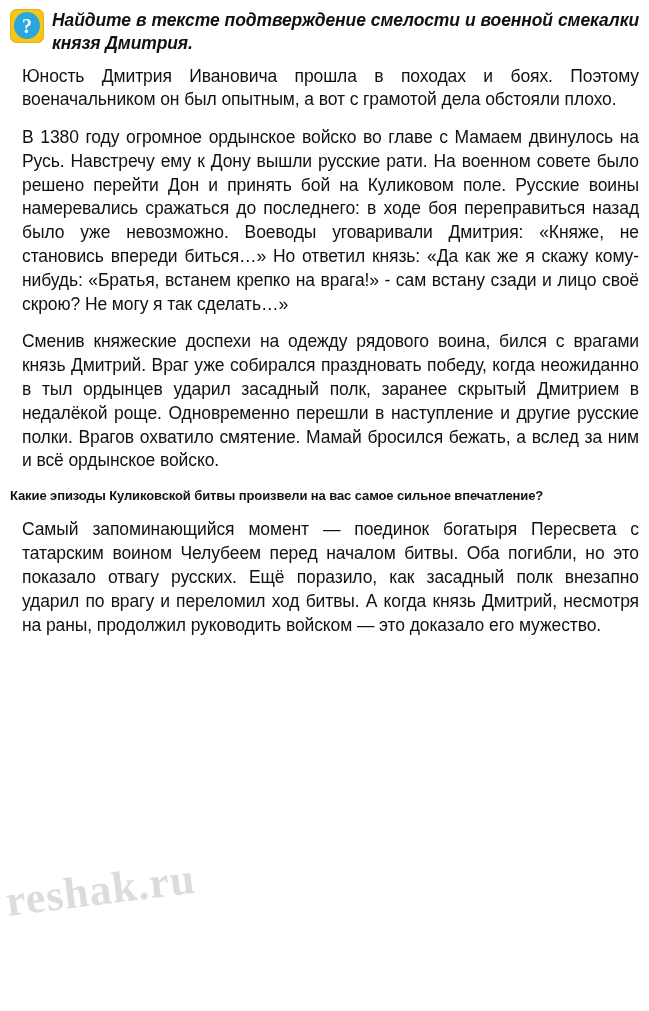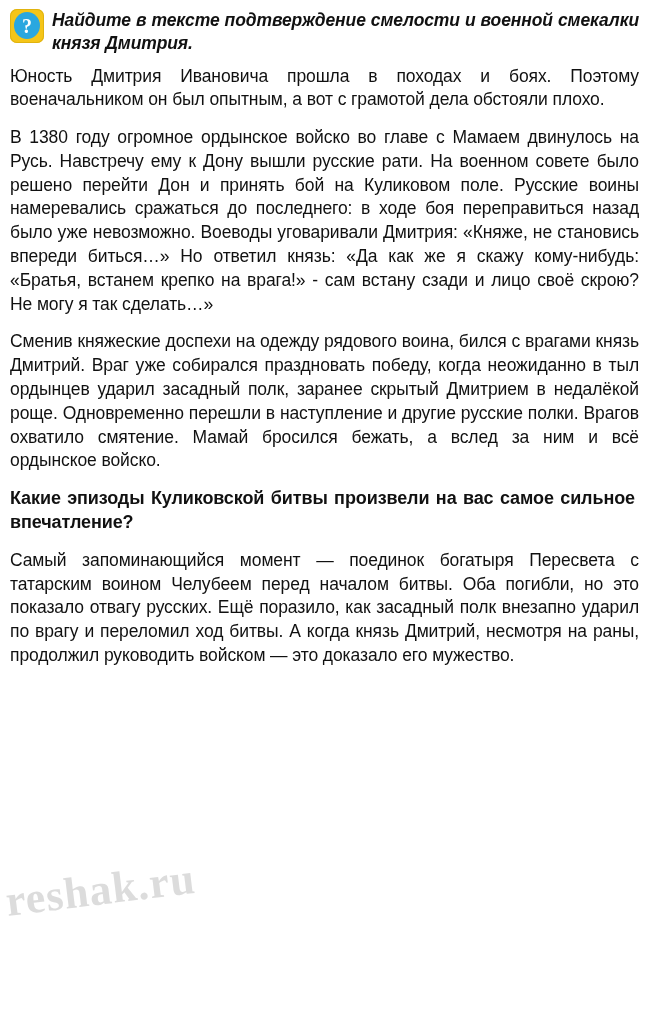--- a/index.html
+++ b/index.html
@@ -66,31 +66,31 @@
     text-justify: inter-word;
     letter-spacing: -0.1px;
     flex: 1 1 auto;
     padding-top: 1px;
     font-style: italic;
   }
   
   p.para {
     font-size: 17.5px;
     line-height: 1.36;
-    margin: 0 0 14px 0;
+    margin: 0 0 14px 12px;
     text-align: justify;
     text-justify: inter-word;
     letter-spacing: -0.1px;
   }
   p.para:last-child {
     margin-bottom: 0;
   }
   .subhead {
     font-weight: bold;
-    font-size: 18px;
+    font-size: 13px;
     line-height: 1.32;
     margin: 0 4px 14px 0;
     text-align: justify;
     text-justify: inter-word;
     letter-spacing: -0.1px;
   }
   
   .watermark {
     position: absolute;
     left: 6px;

